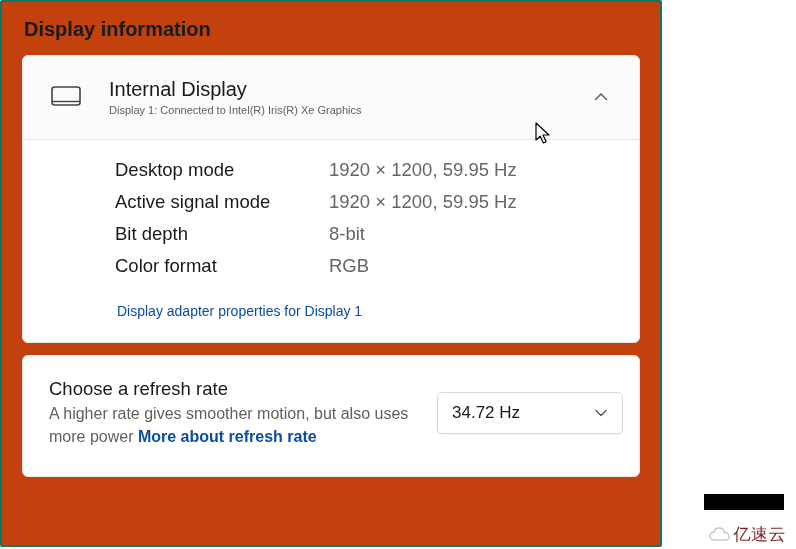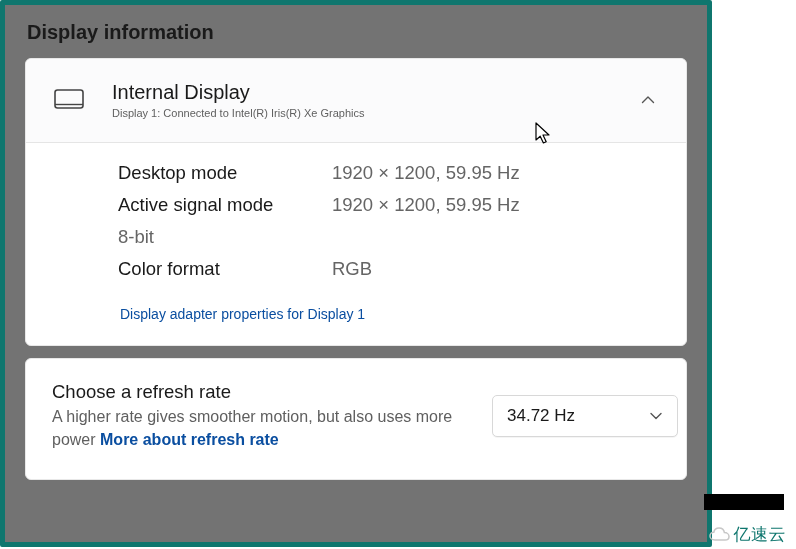--- a/index.html
+++ b/index.html
@@ -9,23 +9,23 @@
     }
     body {
       font-family: "Segoe UI", "Segoe UI Variable", -apple-system, BlinkMacSystemFont, sans-serif;
       background: #ffffff;
       width: 796px;
       height: 549px;
       overflow: hidden;
       position: relative;
     }
     .page {
-      background: #737373;
-      border: 5px solid #0f766e;
-      width: 712px;
+      background: #c2410c;
+      border: 2px solid #0f766e;
+      width: 662px;
       height: 547px;
       padding: 16px 20px 20px 20px;
       border-radius: 2px;
     }
     .section-title {
       font-size: 20px;
       font-weight: 600;
       color: #1a1a1a;
       margin-bottom: 14px;
       margin-left: 2px;
@@ -104,21 +104,21 @@
       padding-left: 2px;
     }
     .adapter-link {
       font-size: 14px;
       color: #0a4ea0;
       text-decoration: none;
       cursor: pointer;
       margin-top: 31px;
     }
     .refresh-card {
-      padding: 22px 8px 28px 26px;
+      padding: 22px 16px 28px 26px;
       display: flex;
       align-items: flex-start;
       gap: 4px;
     }
     .refresh-text {
       flex: 1 1 auto;
     }
     .refresh-title {
       font-size: 18.5px;
       color: #1a1a1a;
@@ -158,21 +158,21 @@
       position: absolute;
       left: 535px;
       top: 122px;
       pointer-events: none;
     }
     .watermark {
       position: absolute;
       right: 10px;
       bottom: 3px;
       font-size: 17px;
-      color: #0f766e;
+      color: #7f1d1d;
       letter-spacing: 0.5px;
       font-weight: 400;
       display: flex;
       align-items: center;
       gap: 3px;
     }
     .watermark-bar {
       position: absolute;
       right: 12px;
       bottom: 39px;
@@ -210,20 +210,21 @@
     <div class="detail-body">
       <div class="detail-row">
         <div class="detail-label">Desktop mode</div>
         <div class="detail-value">1920 × 1200, 59.95 Hz</div>
       </div>
       <div class="detail-row">
         <div class="detail-label">Active signal mode</div>
         <div class="detail-value">1920 × 1200, 59.95 Hz</div>
       </div>
       <div class="detail-row">
+        <div class="detail-label">Bit depth</div>
         <div class="detail-value">8-bit</div>
       </div>
       <div class="detail-row">
         <div class="detail-label">Color format</div>
         <div class="detail-value">RGB</div>
       </div>
       <div class="detail-row">
       </div>
       <div class="adapter-link-row">
         <a class="adapter-link">Display adapter properties for Display 1</a>

